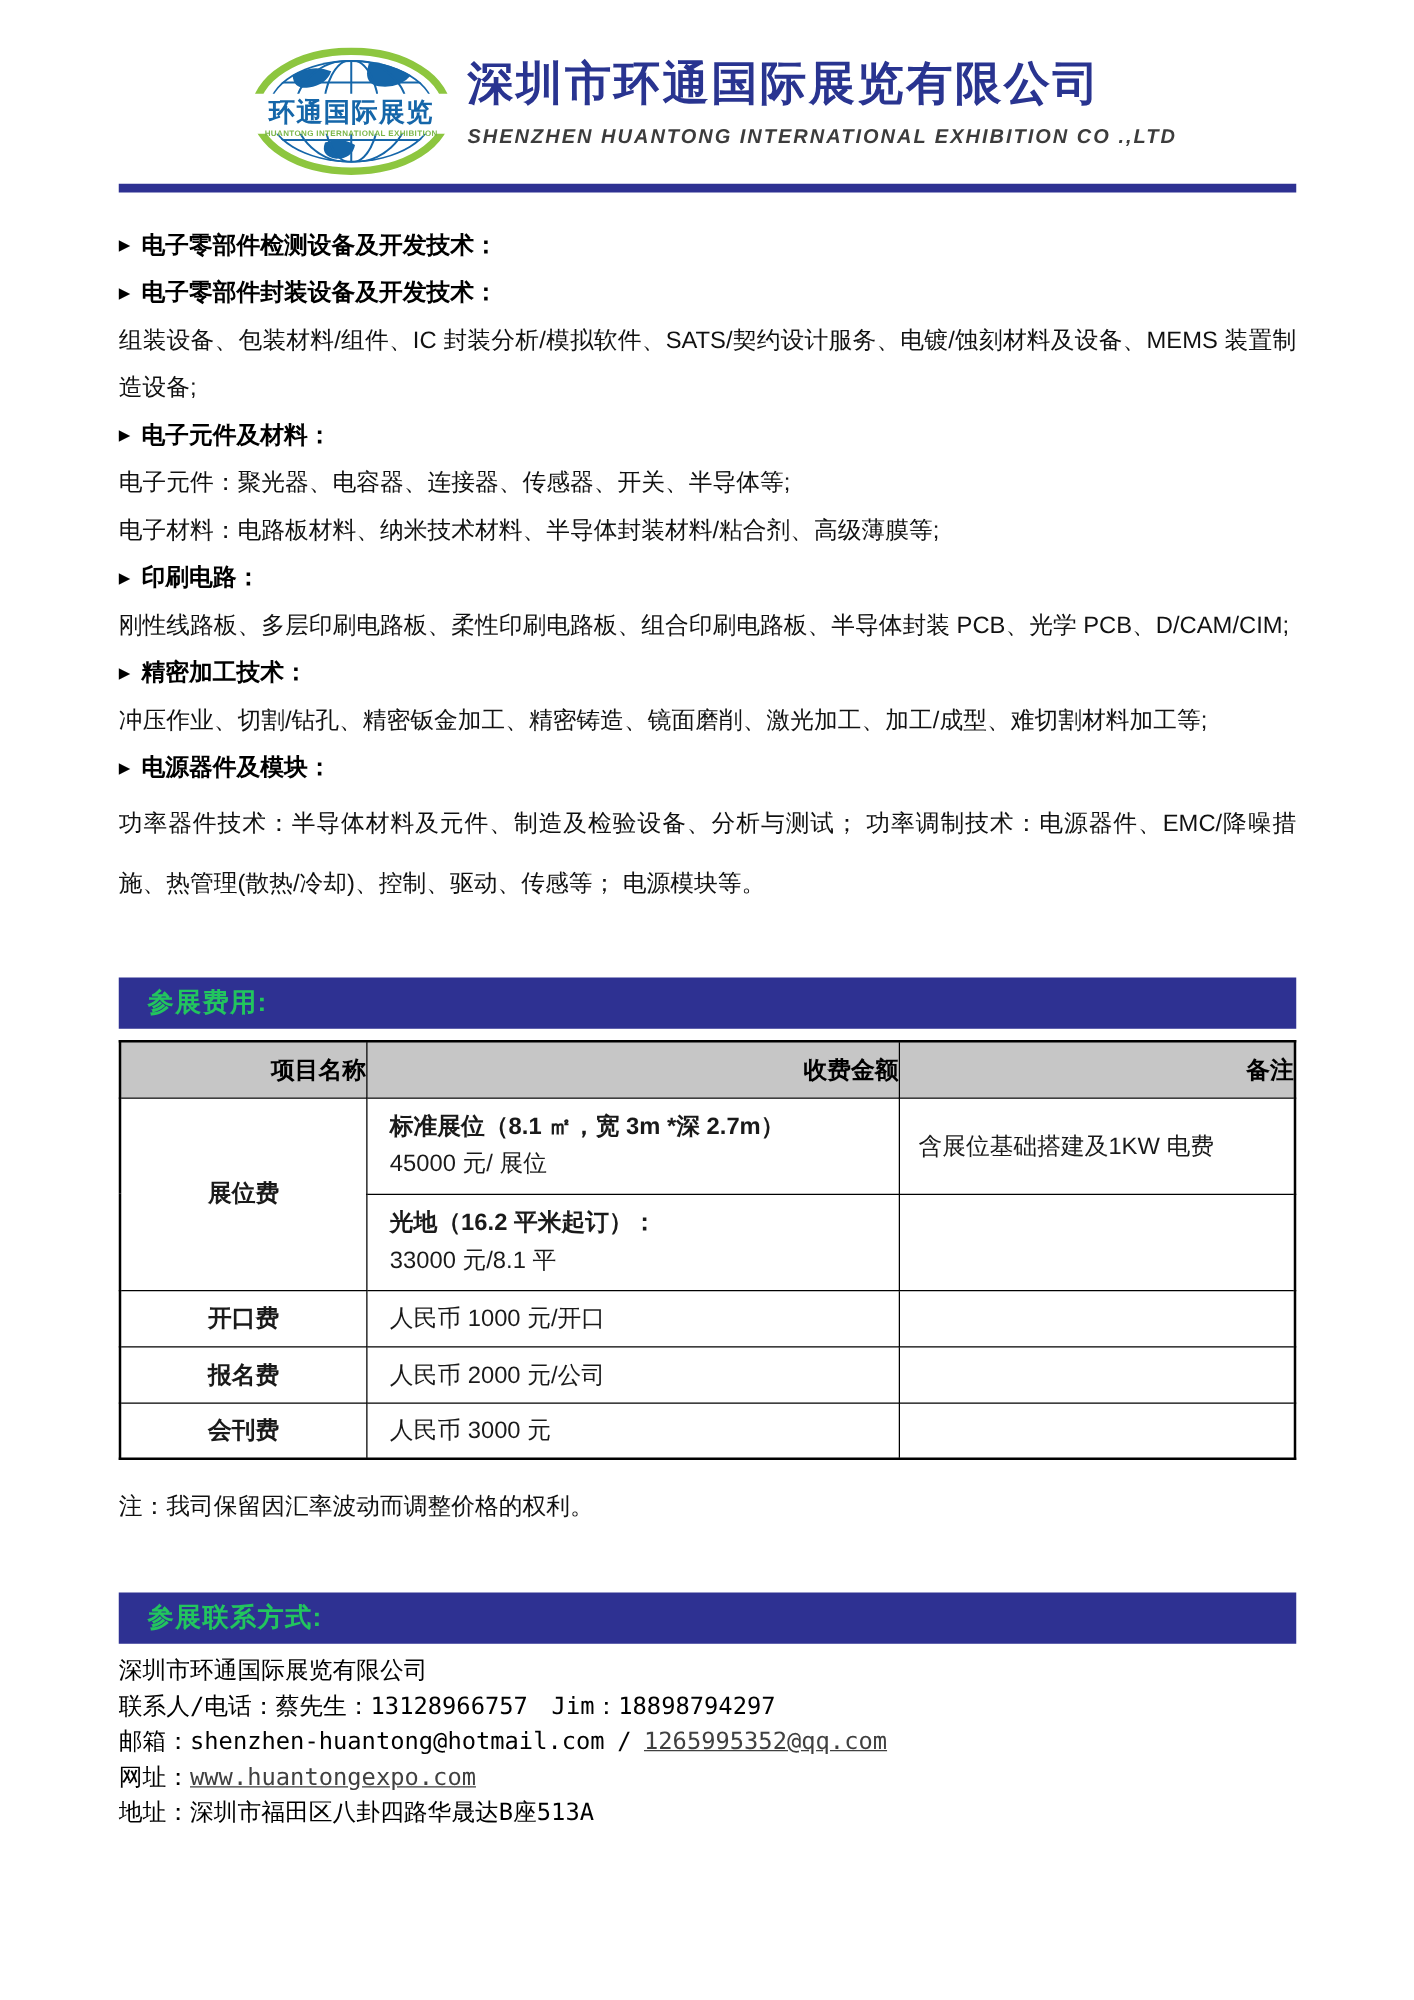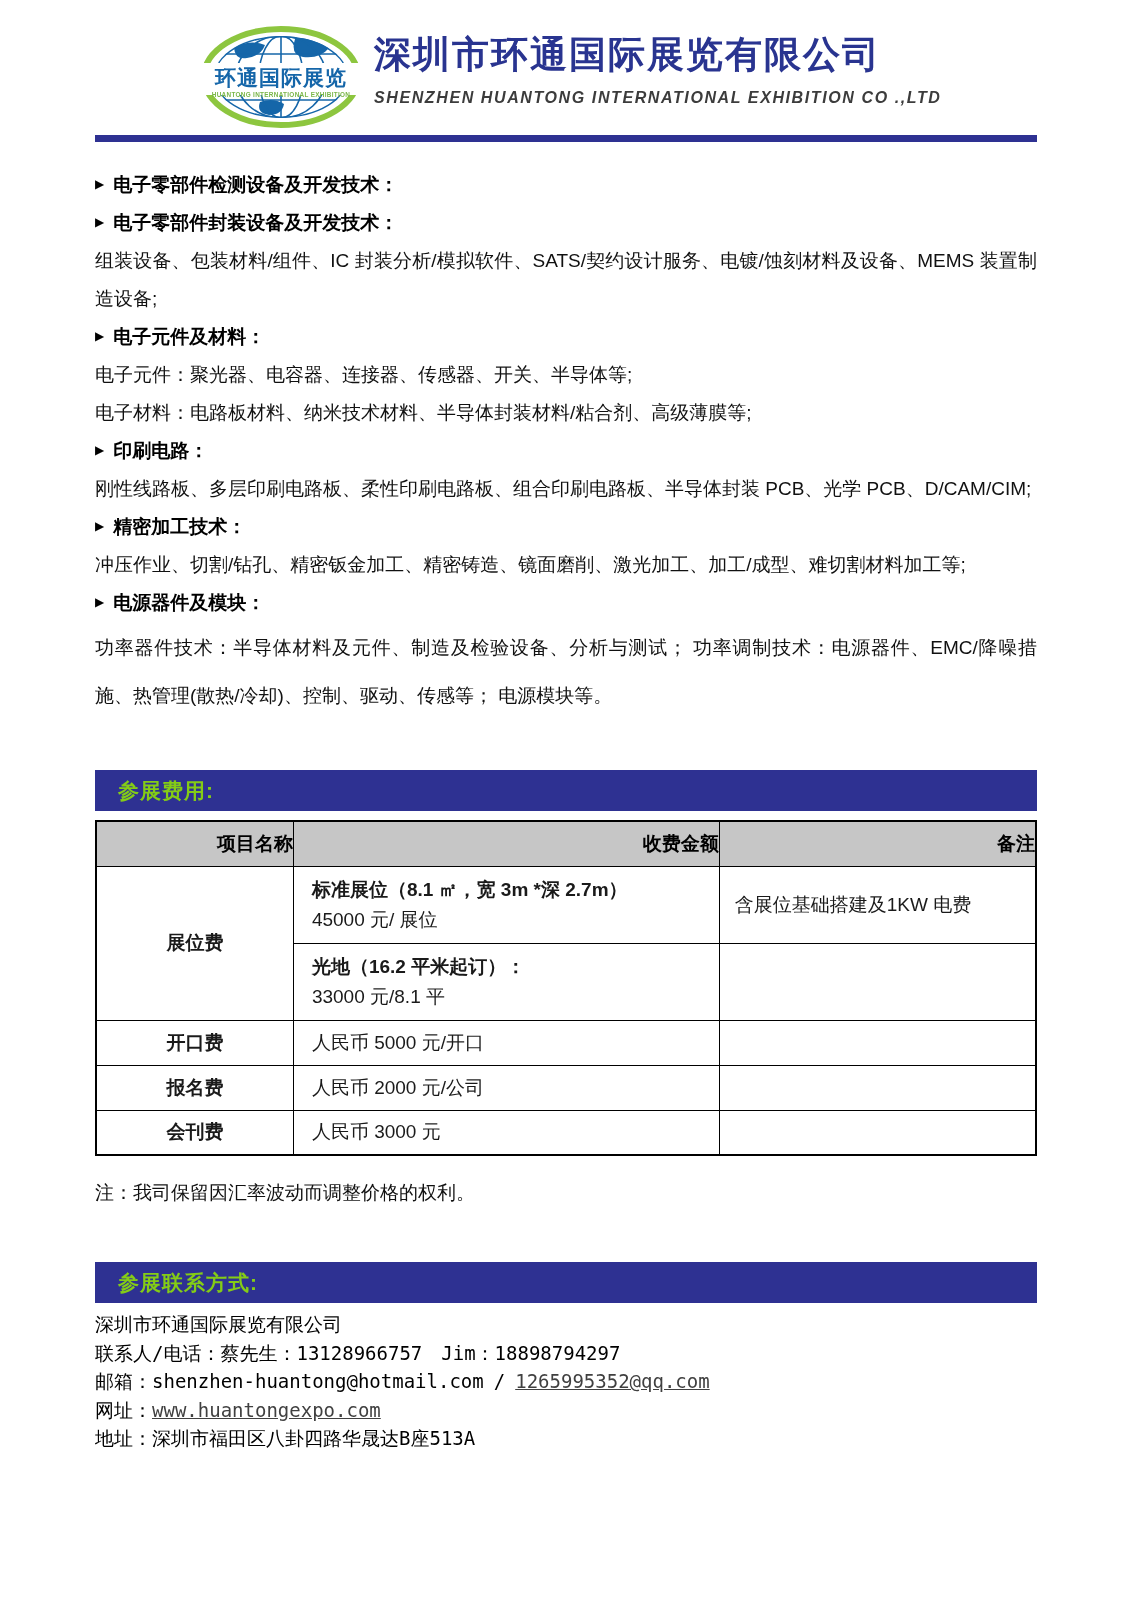--- a/index.html
+++ b/index.html
@@ -2,21 +2,21 @@
 <html lang="zh"><head>
 <meta charset="utf-8">
 <style>
   * { margin:0; padding:0; box-sizing:border-box; }
   html,body { background:#ffffff; }
   body {
     width:1131px; height:1600px; margin:0 auto;
     font-family:"Liberation Sans","DejaVu Sans",sans-serif;
     color:#1a1a1a; overflow:hidden;
   }
-  .page { width:1131px; height:1600px; padding:0 94px 0 95px; position:relative; }
+  .page { width:1131px; height:1600px; padding:12px 94px 0 95px; position:relative; }
 
   
   .header { display:flex; align-items:flex-start; padding-top:26px; }
   .logo { width:162px; height:102px; flex:0 0 auto; margin-left:105px; }
   .header-text { margin-left:12px; padding-top:8px; }
   .company-cn {
     font-size:37px; font-weight:bold; color:#293490;
     letter-spacing:2px; line-height:1.15; white-space:nowrap;
   }
   .company-en {
@@ -33,21 +33,21 @@
   }
   .bullet { font-size:12px; margin-right:9px; color:#000; transform:translateY(-1px); }
   .cat p {
     font-size:19px; line-height:38px; text-align:justify; color:#111;
     font-weight:500;
   }
   .cat.power p { line-height:48px; margin-top:2px; }
 
   
   .banner {
-    background:#2E3192; color:#84cc16; font-weight:bold;
+    background:#2E3192; color:#22c55e; font-weight:bold;
     font-size:21px; height:41px; line-height:41px; padding-left:23px;
     letter-spacing:1px;
   }
   .banner.fees { margin-top:50px; }
   .banner.contact { margin-top:56px; }
 
   
   table.fee {
     width:100%; margin-top:9px; border-collapse:collapse;
     border:2px solid #000;
@@ -198,21 +198,21 @@
       </tr>
       <tr class="r-rawspace">
         <td class="charge">
           <div class="charge-title">光地（16.2 平米起订）：</div>
           <div class="charge-price">33000 元/8.1 平</div>
         </td>
         <td class="remark"></td>
       </tr>
       <tr class="r-plain">
         <td class="item">开口费</td>
-        <td class="charge">人民币 5000 元/开口</td>
+        <td class="charge">人民币 1000 元/开口</td>
         <td class="remark"></td>
       </tr>
       <tr class="r-plain">
         <td class="item">报名费</td>
         <td class="charge">人民币 2000 元/公司</td>
         <td class="remark"></td>
       </tr>
       <tr class="r-plain">
         <td class="item">会刊费</td>
         <td class="charge">人民币 3000 元</td>

